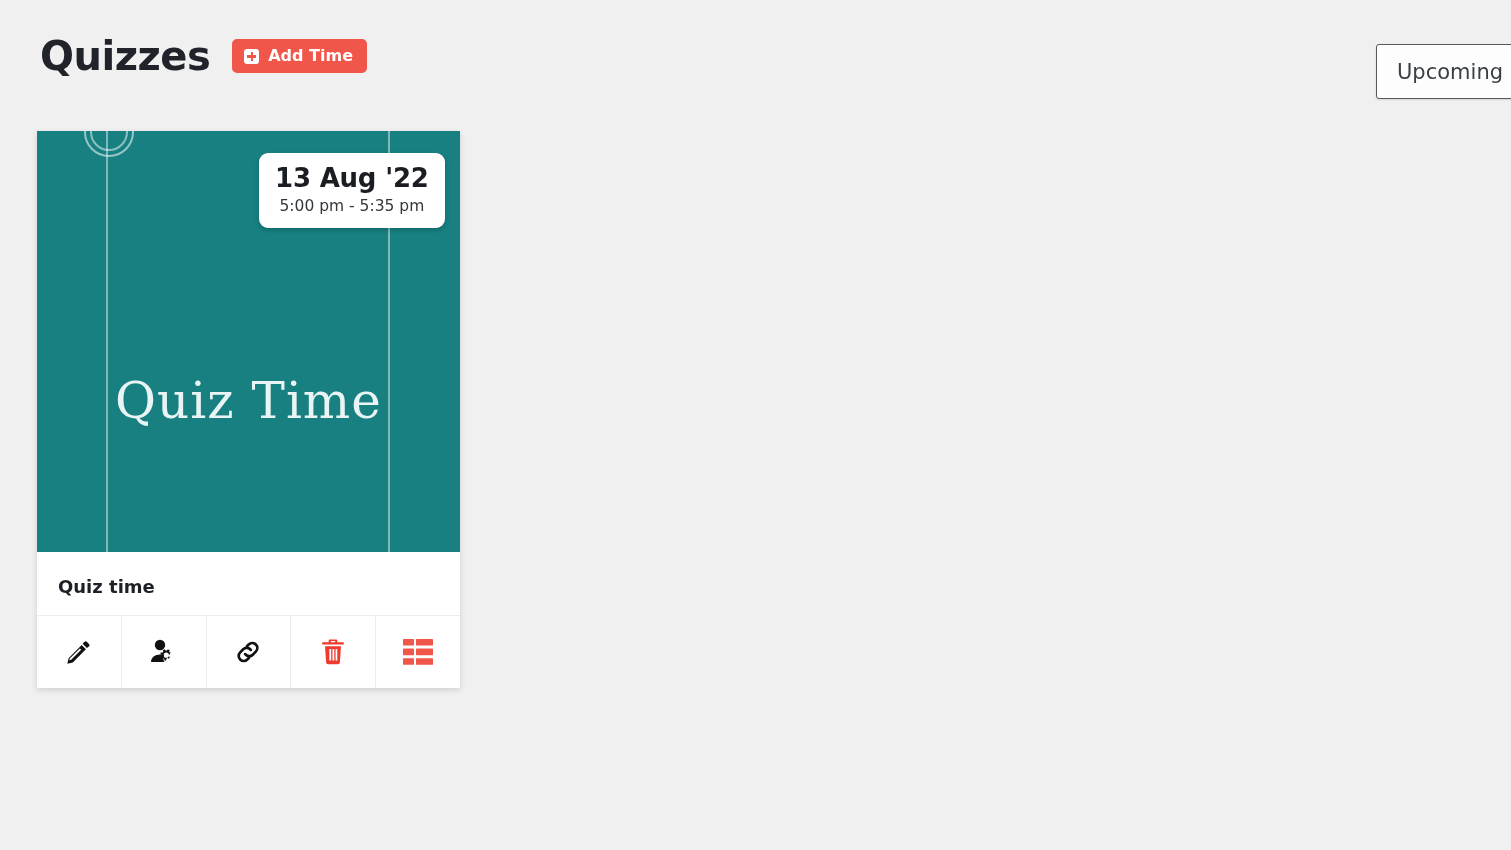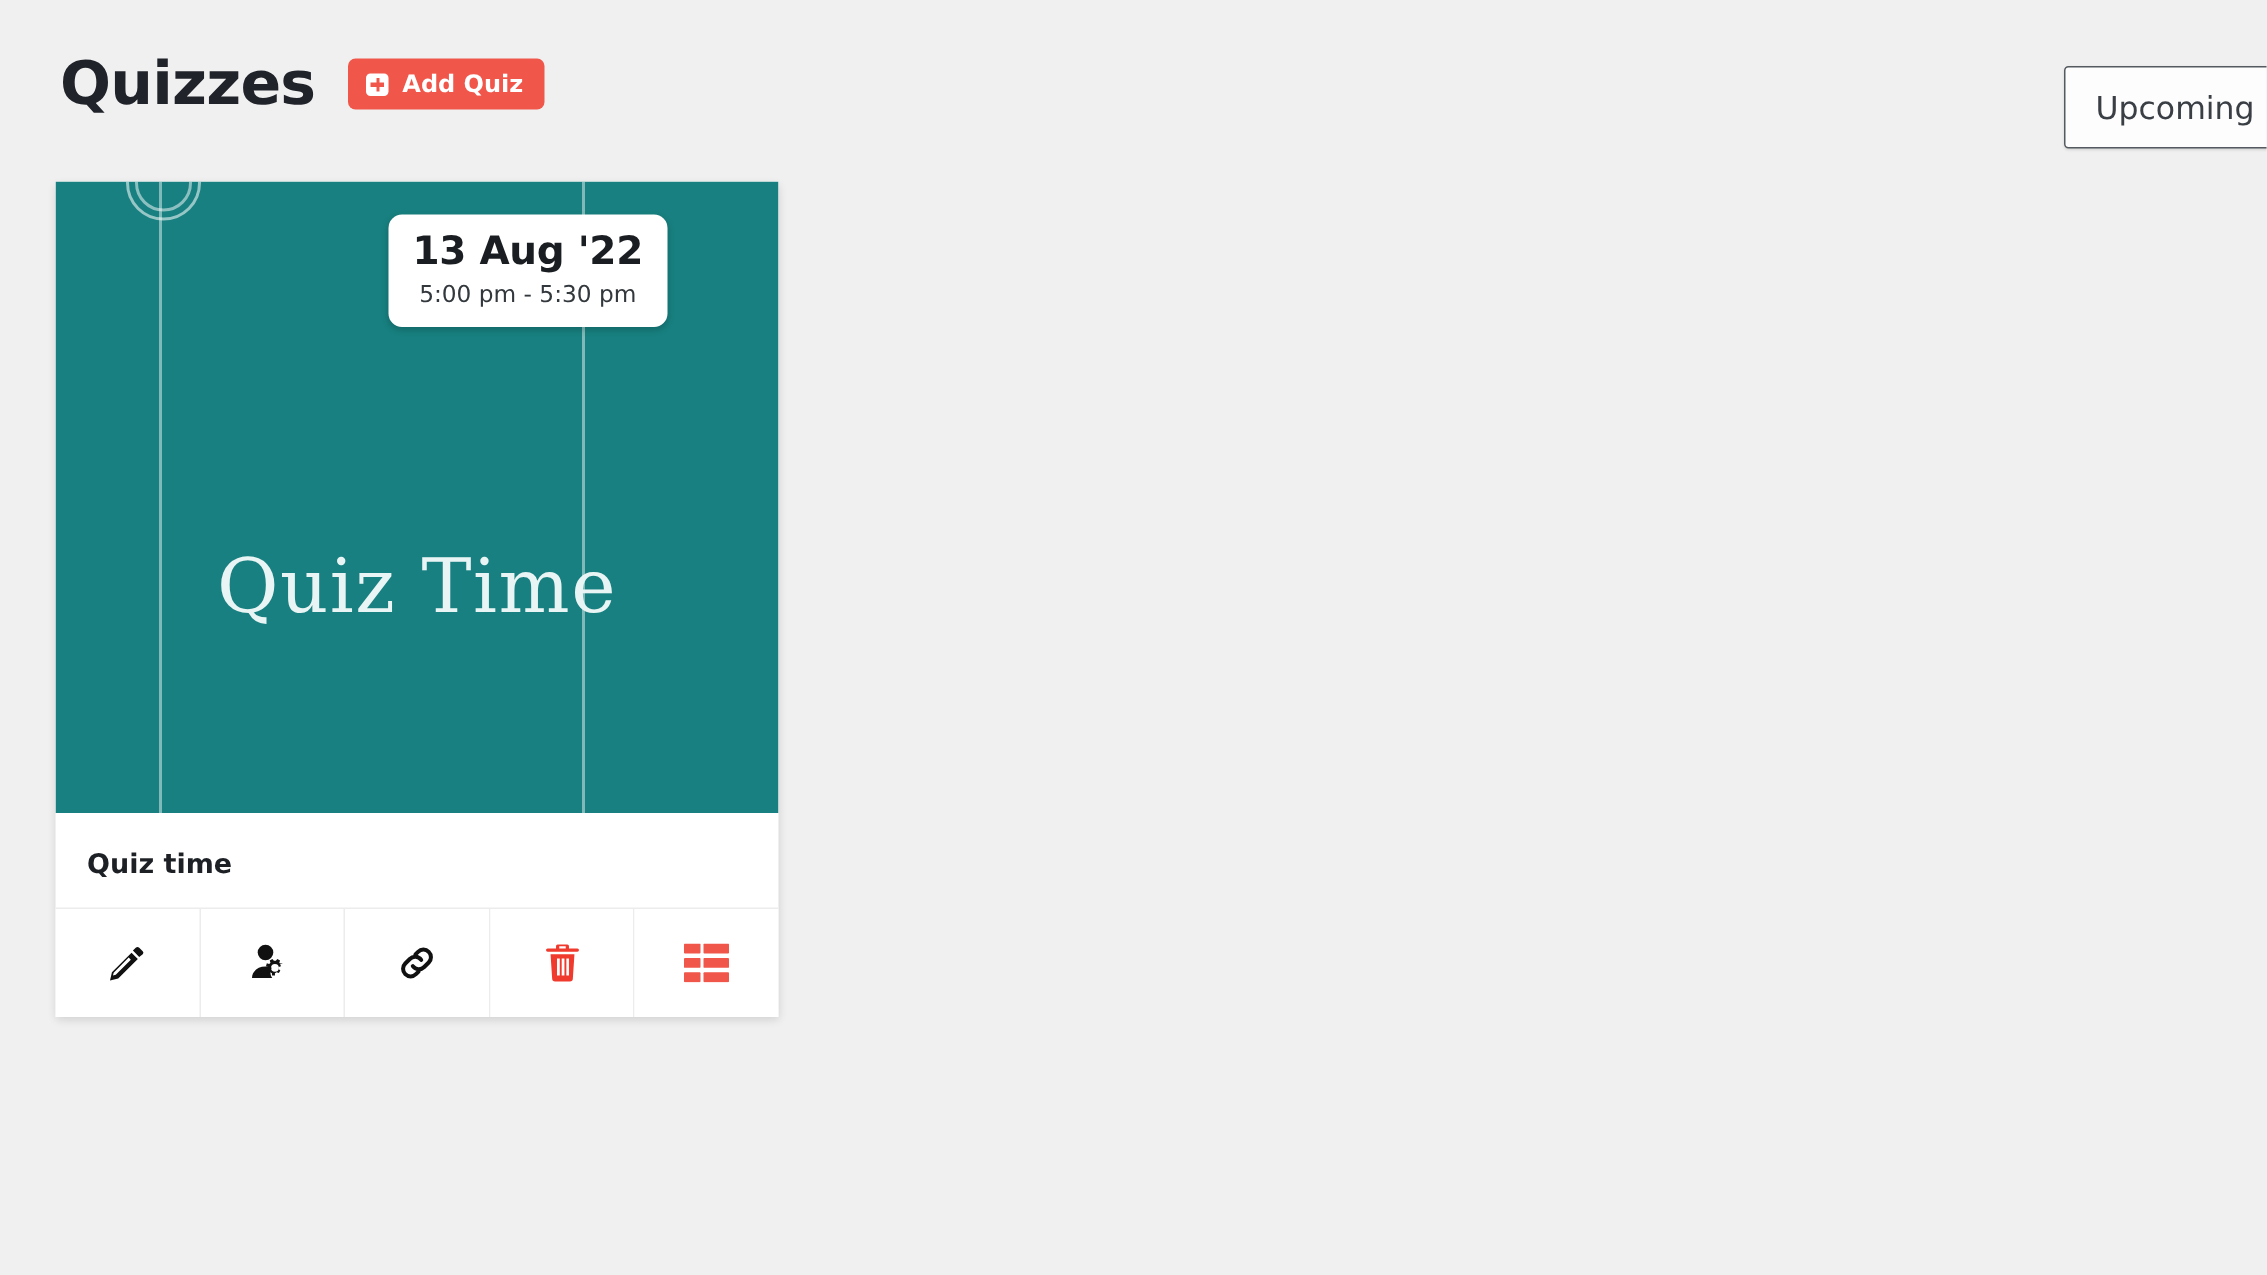--- a/index.html
+++ b/index.html
@@ -95,22 +95,22 @@
     color: #3a3f45;
     font-family: "DejaVu Sans", sans-serif;
     cursor: pointer;
     box-shadow: 0 1px 2px rgba(0,0,0,0.12);
   }
 
   
   .quiz-card {
     position: absolute;
     left: 37px;
-    top: 121px;
-    width: 482px;
+    top: 131px;
+    width: 423px;
     background: #ffffff;
     box-shadow: 0 2px 6px rgba(0,0,0,0.14);
     overflow: hidden;
   }
 
   .card-banner {
     position: relative;
     height: 421px;
     background: #188080;
     overflow: hidden;
@@ -258,39 +258,39 @@
   .action-cell svg { display: block; }
 
 </style>
 </head>
 <body>
 
 <div class="page-header">
   <h1 class="page-title">Quizzes</h1>
   <button class="add-quiz-btn">
     <span class="plus-box"></span>
-    <span class="add-quiz-label">Add Quiz</span>
+    <span class="add-quiz-label">Add Time</span>
   </button>
 </div>
 
 <div class="filter-select">
   <span>Upcoming</span>
 </div>
 
 <div class="quiz-card">
 
   <div class="card-banner">
     <div class="deco-line left"></div>
     <div class="deco-line right"></div>
     <div class="deco-circle"></div>
     <div class="deco-circle-inner"></div>
 
     <div class="date-badge">
       <div class="date-badge-date">13 Aug '22</div>
-      <div class="date-badge-time">5:00 pm - 5:30 pm</div>
+      <div class="date-badge-time">5:00 pm - 5:35 pm</div>
     </div>
 
 
     <div class="banner-title">Quiz Time</div>
   </div>
 
   <div class="card-body">
     <div class="card-name">Quiz time</div>
 
     <div class="card-actions">

